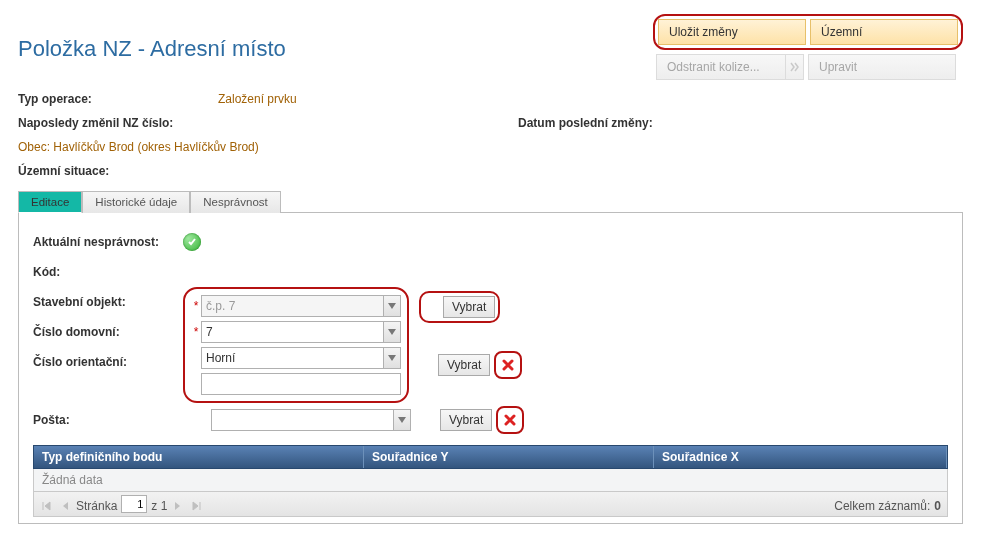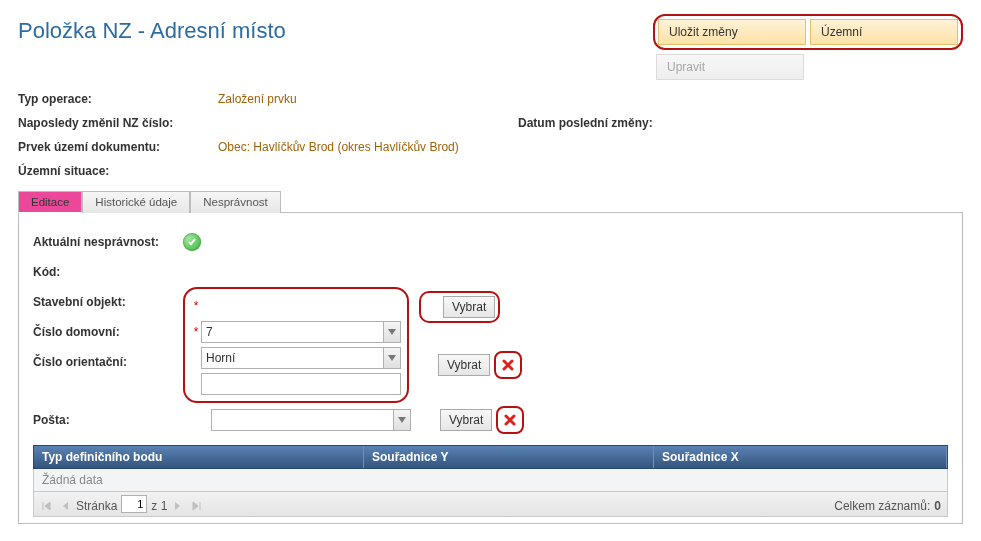--- a/index.html
+++ b/index.html
@@ -7,21 +7,21 @@
     margin: 0;
     font-family: Arial, Helvetica, sans-serif;
     font-size: 12px;
     color: #333;
     background: #fff;
     padding: 14px 18px;
   }
   .header-row {
     display: flex;
     justify-content: space-between;
-    align-items: flex-start;
+    align-items: center;
     margin-bottom: 12px;
   }
   .page-title {
     font-size: 22px;
     color: #2D6CA2;
     font-weight: normal;
     margin: 0;
     padding-top: 4px;
   }
   .btnbar {
@@ -71,21 +71,21 @@
     border: 1px solid #bcbcbc;
     border-bottom: none;
     background: linear-gradient(#f6f6f6, #e7e7e7);
     color: #555;
     cursor: pointer;
     font-size: 11.5px;
     position: relative;
     top: 1px;
   }
   .tab.active {
-    background: #ec4899;
+    background: #14b8a6;
     color: #333;
     font-weight: normal;
     border-bottom: 1px solid #fff;
   }
   .panel {
     border: 1px solid #bcbcbc;
     border-top: none;
     padding: 14px 14px 6px 14px;
   }
   .formrow {
@@ -261,37 +261,44 @@
 <div class="header-row">
   <h1 class="page-title">Položka NZ - Adresní místo</h1>
   <div class="btnbar">
     <div class="highlight-buttons">
       <div class="btnrow">
         <button class="winbtn">Uložit změny</button>
         <button class="winbtn">Územní</button>
       </div>
     </div>
     <div class="btnrow" style="padding:0 3px;">
+      <div style="display:flex">
+        <button class="winbtn disabled" style="width:130px">Odstranit kolize...</button>
+        <span class="chev-wrap">
+          <svg width="10" height="10" viewBox="0 0 10 10">
+              <path d="M1 1 L4 5 L1 9 M5 1 L8 5 L5 9" stroke="#c9c9c9" stroke-width="1.5" fill="none"></path>
+            </svg>
+        </span>
+      </div>
       <button class="winbtn disabled">Upravit</button>
     </div>
   </div>
 </div>
 
 <div class="info-grid">
   <div class="lbl">Typ operace:</div>
   <div class="val">Založení prvku</div>
   <div></div>
     <div></div>
 
   <div class="lbl">Naposledy změnil NZ číslo:</div>
   <div class="val"></div>
   <div class="lbl">Datum poslední změny:</div>
   <div class="val"></div>
 
-  <div class="lbl">Prvek území dokumentu:</div>
   <div class="val" style="grid-column: span 3">Obec: Havlíčkův Brod (okres Havlíčkův Brod)</div>
 
   <div class="lbl" style="grid-column: span 4">Územní situace:</div>
 </div>
 
 <div class="tabbar">
   <div class="tab active">Editace</div>
   <div class="tab">Historické údaje</div>
   <div class="tab">Nesprávnost</div>
 </div>
@@ -320,20 +327,28 @@
           <div class="flabel">Číslo domovní:</div>
         </div>
       <div class="formrow">
           <div class="flabel">Číslo orientační:</div>
         </div>
     </div>
 
     <div class="fieldgroup-ring">
       <div class="formrow" style="min-height:26px">
         <span class="req">*</span>
+        <div class="combo">
+          <input class="readonly" readonly="" value="č.p. 7" style="">
+          <div class="trigger">
+            <svg width="8" height="6" viewBox="0 0 8 6">
+                <path d="M0 0 L8 0 L4 6 Z" fill="#777"></path>
+              </svg>
+          </div>
+        </div>
       </div>
       <div class="formrow" style="min-height:26px">
         <span class="req">*</span>
         <div class="combo">
           <input value="7" style="">
           <div class="trigger">
             <svg width="8" height="6" viewBox="0 0 8 6">
                 <path d="M0 0 L8 0 L4 6 Z" fill="#777"></path>
               </svg>
           </div>

